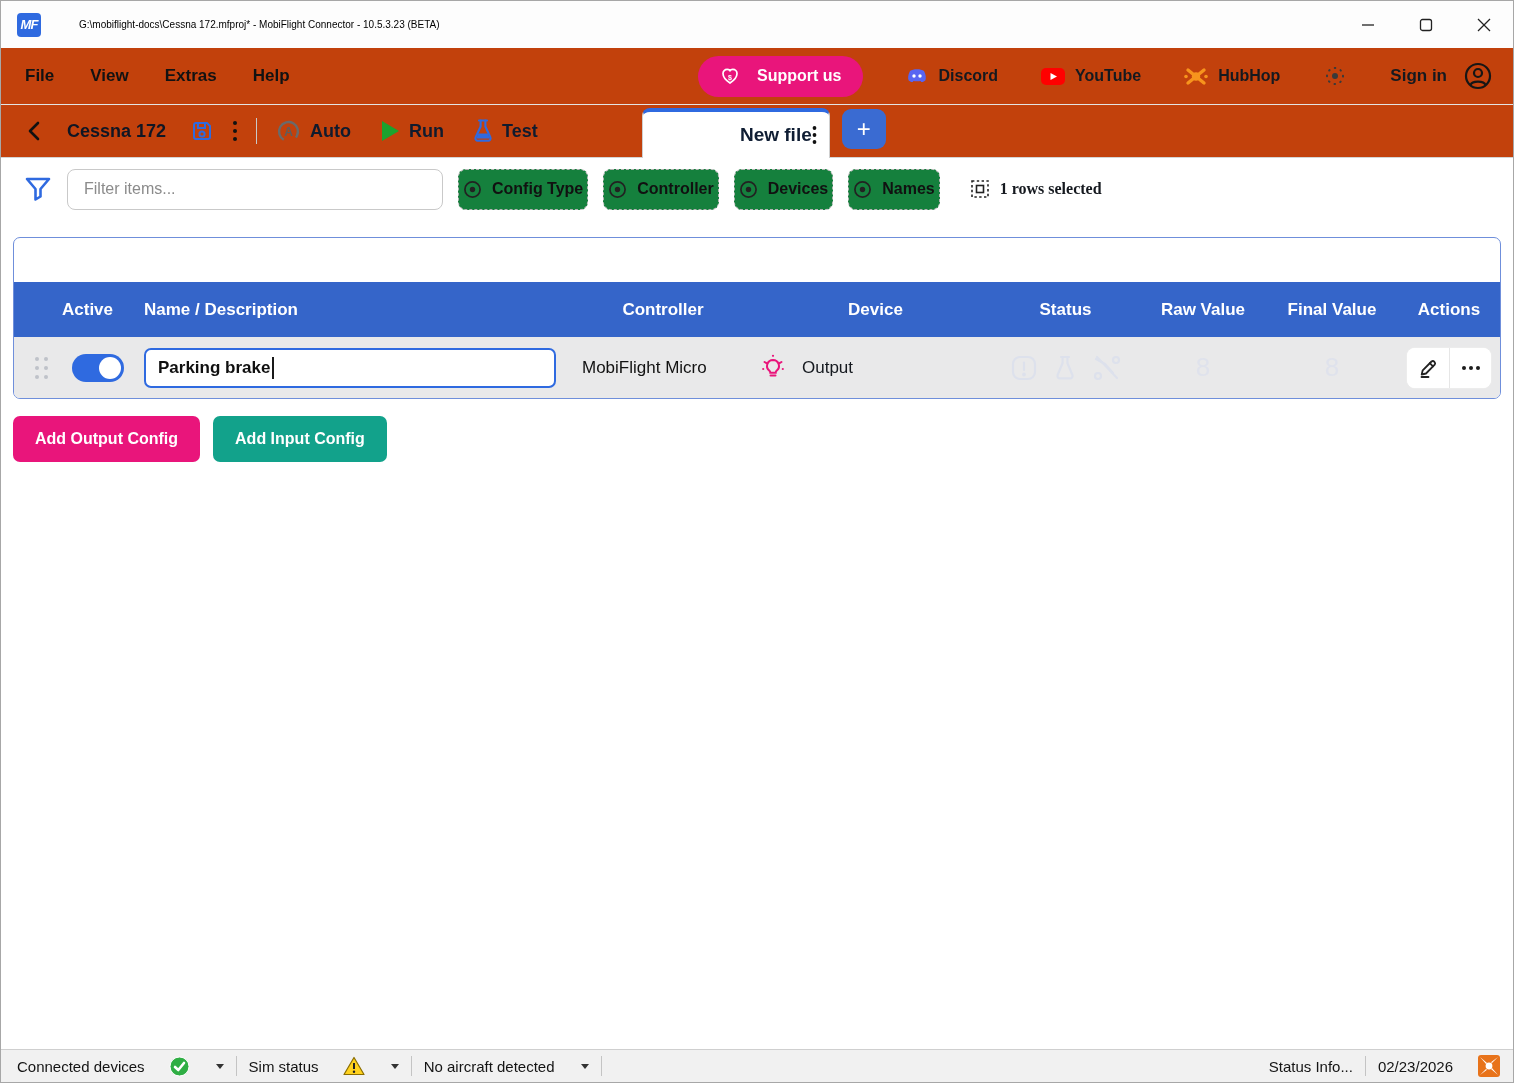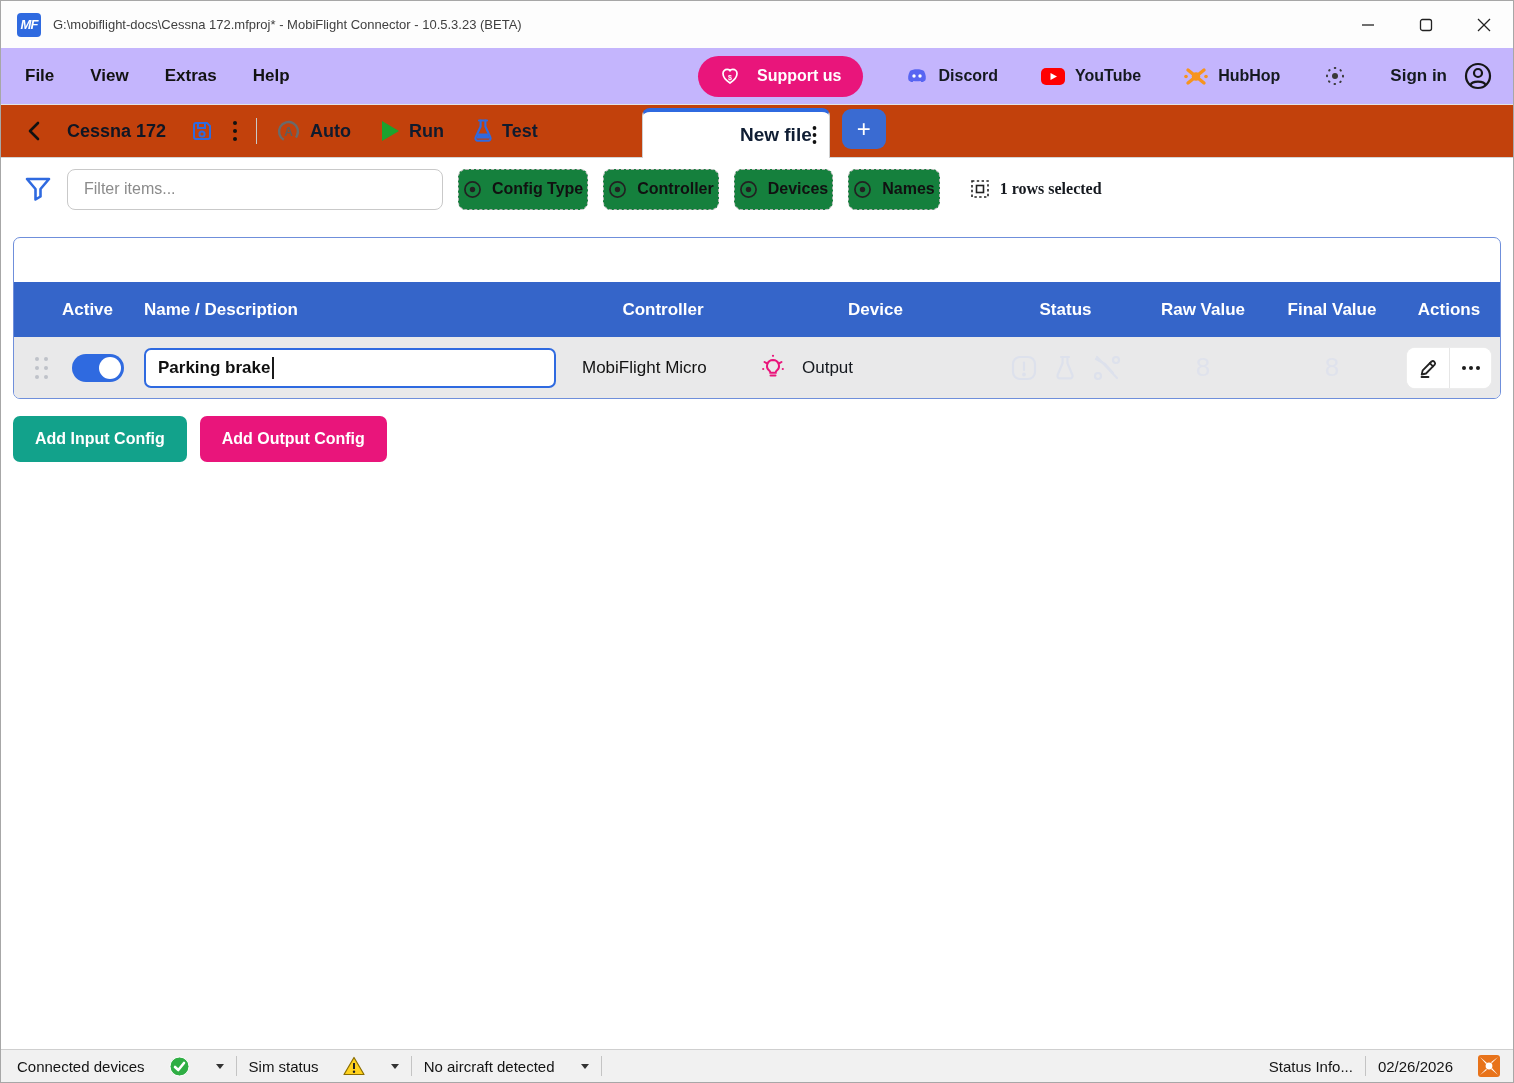--- a/index.html
+++ b/index.html
@@ -6,27 +6,27 @@
   html,body { width:1514px; height:1083px; }
   body {
     font-family:"Liberation Sans","DejaVu Sans",sans-serif;
     color:#15191f; background:#fff; overflow:hidden;
   }
   .window { width:1514px; height:1083px; border:1px solid #a7a7a7; display:flex; flex-direction:column; background:#fff; }
 
   
   .titlebar { height:47px; flex:0 0 47px; display:flex; align-items:center; background:#fdfdfd; padding-left:16px; }
   .app-logo { width:24px; height:24px; border-radius:4px; background:#2f6ae0; color:#fff; font-weight:700; font-style:italic; font-size:13px; display:flex; align-items:center; justify-content:center; margin-right:12px; letter-spacing:-1px; }
-  .title-text { font-size:13px; color:#404040; }
+  .title-text { font-size:10px; color:#000000;margin-left:26px; }
   .win-controls { margin-left:auto; display:flex; height:100%; }
   .win-btn { width:58px; height:100%; display:flex; align-items:center; justify-content:center; cursor:pointer; }
   .win-btn svg { stroke:#222; stroke-width:1.3; fill:none; }
 
   
-  .menubar { height:57px; flex:0 0 57px; display:flex; align-items:center; background:#c4b5fd; border-bottom:1px solid #e4e4e4; padding:0 20px 0 22px; }
+  .menubar { height:57px; flex:0 0 57px; display:flex; align-items:center; background:#c2410c; border-bottom:1px solid #e4e4e4; padding:0 20px 0 22px; }
   .menu-left { display:flex; gap:32px; }
   .menu-item { font-size:17px; font-weight:600; color:#121212; cursor:pointer; padding:4px 2px; }
   .menu-right { margin-left:auto; display:flex; align-items:center; gap:42px; }
   .pill-support { background:#e9157b; color:#fff; border:none; height:41px; padding:0 22px; border-radius:21px; font-size:16px; font-weight:700; display:flex; align-items:center; gap:17px; cursor:pointer; font-family:inherit; }
   .ext-link { display:flex; align-items:center; gap:9px; font-size:16px; font-weight:600; cursor:pointer; }
   .signin { display:flex; align-items:center; gap:16px; font-size:17px; font-weight:600; cursor:pointer; }
 
   
   .toolbar { height:53px; flex:0 0 53px; display:flex; align-items:center; border-bottom:1px solid #d4d4d4; padding-left:20px; position:relative; background:#c2410c; }
   .back-btn { width:26px; display:flex; justify-content:center; cursor:pointer; }
@@ -394,22 +394,22 @@
                 <i></i>
                 <i></i>
               </span>
           </button>
         </div>
       </div>
     </div>
   </div>
 
   <div class="add-row">
+    <button class="btn-add btn-output">Add Output Config</button>
     <button class="btn-add btn-input">Add Input Config</button>
-    <button class="btn-add btn-output">Add Output Config</button>
   </div>
 
   <div class="spacer"></div>
 
   <div class="statusbar">
     <div class="sb-item">
       <span>Connected devices</span>
       <span style="display:flex">
         <svg width="21" height="21" viewBox="0 0 21 21">
             <circle cx="10.5" cy="10.5" r="9.5" fill="#2fae44" stroke="#fff" stroke-width="1"></circle>
@@ -435,21 +435,21 @@
       <span>No aircraft detected</span>
       <span class="caret-down"></span>
     </div>
     <div class="sb-sep"></div>
     <div class="sb-right">
       <div class="sb-item">
         <span>Status Info...</span>
       </div>
       <div class="sb-sep"></div>
       <div class="sb-item">
-        <span>02/26/2026</span>
+        <span>02/23/2026</span>
         <span style="display:flex">
           <svg width="24" height="24" viewBox="0 0 24 24">
               <rect x="1" y="1" width="22" height="22" rx="3" fill="#e8731a"></rect>
               <circle cx="12" cy="12" r="3.4" fill="#fff"></circle>
               <polygon points="3,3 10,9 9,10" fill="#fff"></polygon>
               <polygon points="21,21 14,15 15,14" fill="#fff"></polygon>
               <polygon points="21,3 15,9 14,8.2" fill="#fff"></polygon>
               <polygon points="3,21 9,15 10,15.8" fill="#fff"></polygon>
             </svg>
         </span>

